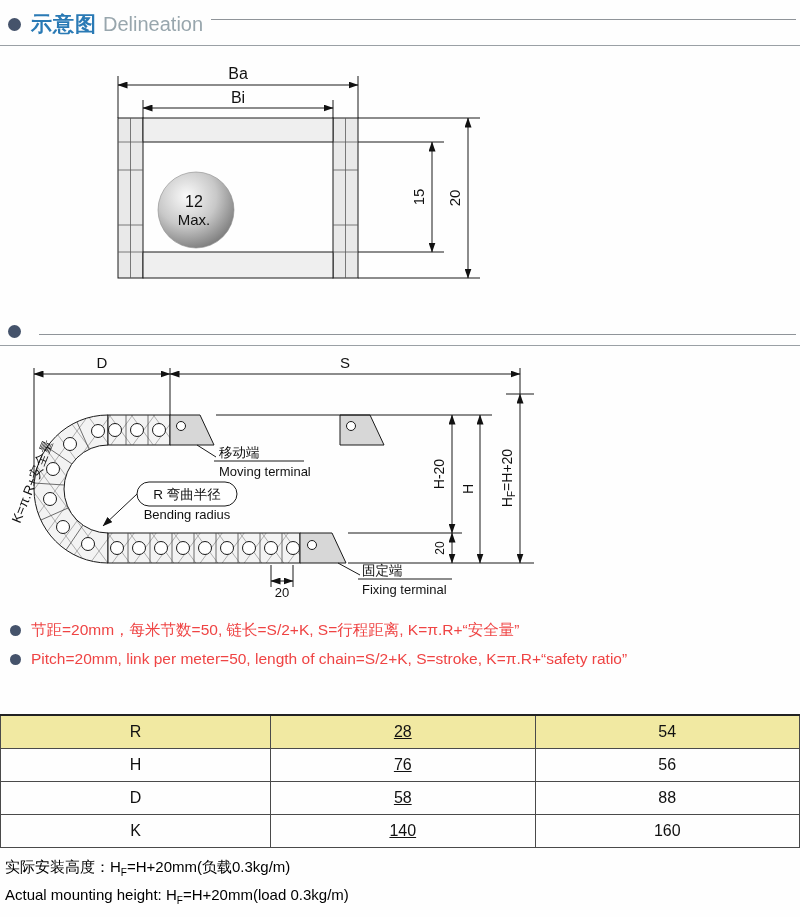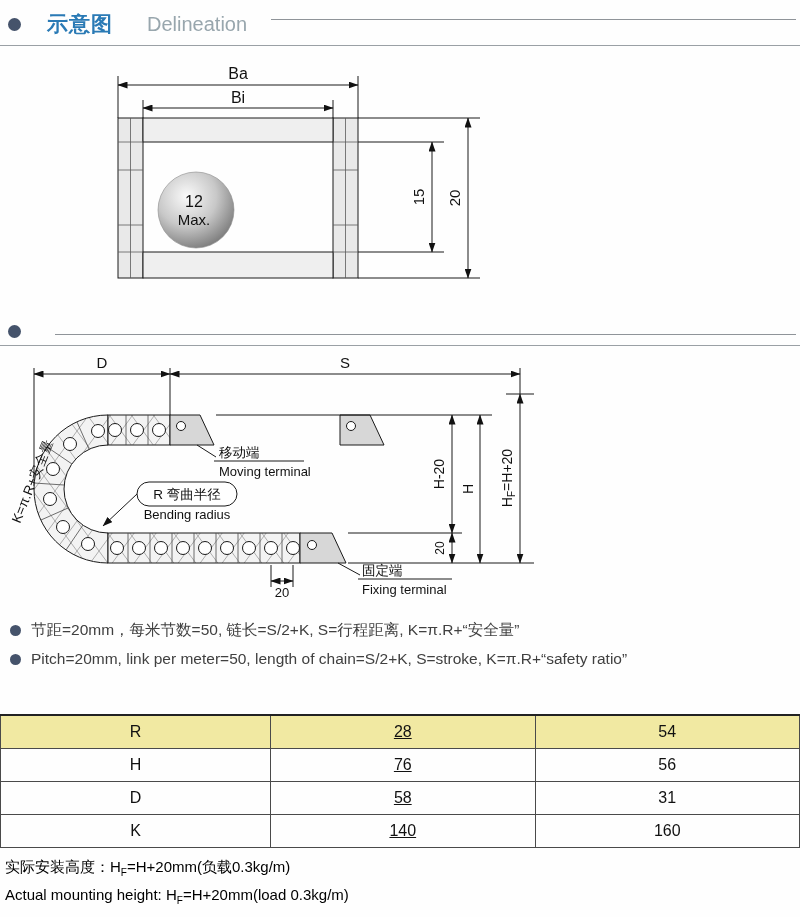--- a/index.html
+++ b/index.html
@@ -1,32 +1,32 @@
 <!DOCTYPE html>
 <html><head>
 <meta charset="utf-8">
 <style>
   * { margin:0; padding:0; box-sizing:border-box; }
   html,body { width:800px; background:#ffffff; }
   body { height:917px; overflow:hidden; font-family:"Liberation Sans", sans-serif; color:#111; }
   .page { width:800px; height:917px; background:#fefefe; }
 
-  .sec-header { display:flex; align-items:center; padding:10px 4px 0 8px;gap:16px; }
+  .sec-header { display:flex; align-items:center; padding:10px 4px 0 8px; }
   .sec-header.second { padding-top:34px; }
   .dot { width:13px; height:13px; border-radius:50%; background:#45536b; margin-right:10px; flex:0 0 auto; }
   .t-cn { font-size:21px; font-weight:bold; color:#2a7ab5; letter-spacing:1px; }
-  .t-en { font-size:20px; color:#98a6ad; margin-left:18px; }
+  .t-en { font-size:20px; color:#98a6ad; margin-left:6px; }
   .hline { flex:1; height:1px; background:#8f9499; align-self:flex-start; margin-top:9px; margin-left:8px; }
   .rule { height:1px; background:#9aa0a5; margin-top:7px; }
 
   svg { display:block; }
   svg text { stroke:none; fill:#111; font-family:"Liberation Sans", sans-serif; }
 
   .notes { margin-top:14px; padding-left:10px; }
-  .note { display:flex; align-items:center; margin-bottom:9px; font-size:15.5px; color:#404040; }
+  .note { display:flex; align-items:center; margin-bottom:9px; font-size:15.5px; color:#ef4444; }
   .note .dot2 { width:11px; height:11px; border-radius:50%; background:#45536b; margin-right:10px; flex:0 0 auto; }
 
   table.spec { width:100%; border-collapse:collapse; margin-top:46px; border-top:2px solid #222; border-bottom:1px solid #222; }
   table.spec td { border:1px solid #4a4a4a; height:33px; text-align:center; font-size:16px; color:#111; }
   table.spec td:nth-child(1){ width:33.8%; }
   table.spec td:nth-child(2){ width:33.1%;text-decoration:underline; }
   table.spec tr.hl td { background:#f1e9a2; }
 
   .footer { margin-top:8px; padding-left:5px; font-size:15px; line-height:22px; color:#000; }
   .footer sub { font-size:10px; }
@@ -231,21 +231,21 @@
         <td>54</td>
       </tr>
       <tr>
         <td>H</td>
         <td>76</td>
         <td>56</td>
       </tr>
       <tr>
         <td>D</td>
         <td>58</td>
-        <td>31</td>
+        <td>88</td>
       </tr>
       <tr>
         <td>K</td>
         <td>140</td>
         <td>160</td>
       </tr>
     </tbody>
   </table>
 
   <div class="footer">

